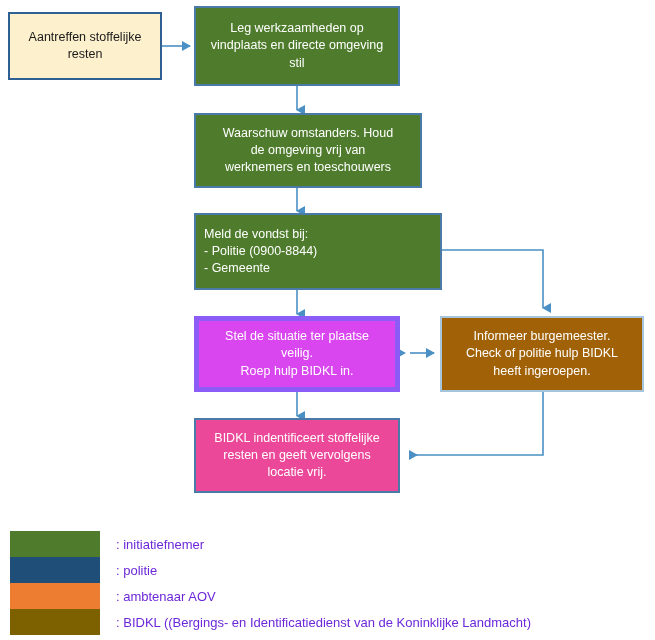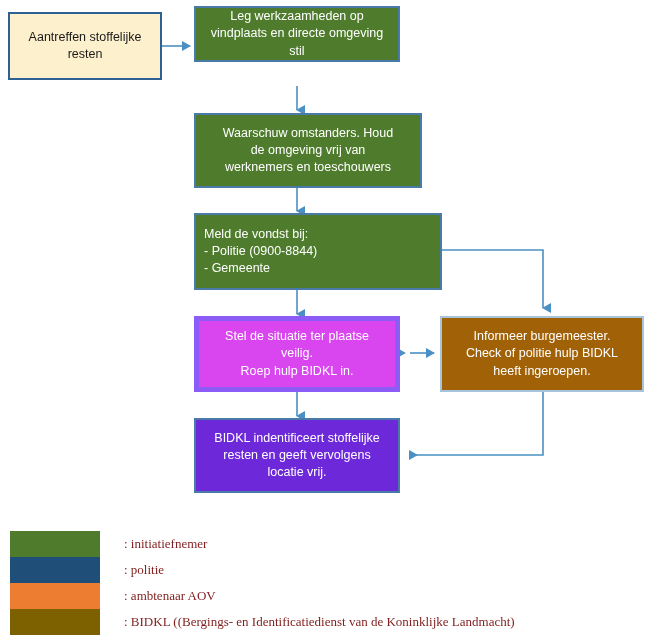--- a/index.html
+++ b/index.html
@@ -56,21 +56,21 @@
     color: #ffffff;
   }
 
   .node-orange {
     background: #a16207;
     border: 2px solid #a7c4dd;
     color: #ffffff;
   }
 
   .node-brown {
-    background: #6d28d9;
+    background: #ec4899;
     border: 2px solid #4a7aa8;
     color: #ffffff;
   }
 
   .node-left {
     justify-content: flex-start;
     text-align: left;
   }
 
   
@@ -84,25 +84,24 @@
     display: flex;
     align-items: center;
     height: 26px;
   }
   .legend-swatch {
     width: 90px;
     height: 26px;
     flex: 0 0 90px;
   }
   .legend-label {
-    margin-left: 24px;
+    margin-left: 16px;
     font-size: 13px;
-    color: #7f1d1d;
+    color: #6d28d9;
     white-space: nowrap;
-    font-family: Liberation Serif, serif;
   }
 </style>
 </head>
 <body>
 
 <svg id="diagram" xmlns="http://www.w3.org/2000/svg" viewBox="0 0 655 640">
   <defs>
     <marker id="arrowDown" markerWidth="10" markerHeight="10" refX="5" refY="8" orient="auto" markerUnits="userSpaceOnUse">
       <path d="M0,0 L10,0 L5,9 Z" fill="#4a90c4"></path>
     </marker>
@@ -128,21 +127,21 @@
   <line x1="404" y1="353" x2="398" y2="353" stroke="#4a90c4" stroke-width="1.6" marker-end="url(#arrowLeft)"></line>
 
   <line x1="297" y1="392" x2="297" y2="416" stroke="#4a90c4" stroke-width="1.6" marker-end="url(#arrowDown)"></line>
 
   <path d="M543,392 L543,455 L410,455" fill="none" stroke="#4a90c4" stroke-width="1.6" marker-end="url(#arrowLeft)"></path>
 </svg>
 
 <div class="node node-start" style="left:8px; top:12px; width:154px; height:68px;">Aantreffen stoffelijke
 resten</div>
 
-<div class="node node-green" style="left:194px; top:6px; width:206px; height:56px;">Leg werkzaamheden op
+<div class="node node-green" style="left:194px; top:6px; width:206px; height:80px;">Leg werkzaamheden op
 vindplaats en directe omgeving
 stil</div>
 
 <div class="node node-green" style="left:194px; top:113px; width:228px; height:75px;">Waarschuw omstanders. Houd
 de omgeving vrij van
 werknemers en toeschouwers</div>
 
 <div class="node node-green node-left" style="left:194px; top:213px; width:248px; height:77px;">Meld de vondst bij:
 - Politie (0900-8844)
 - Gemeente</div>

